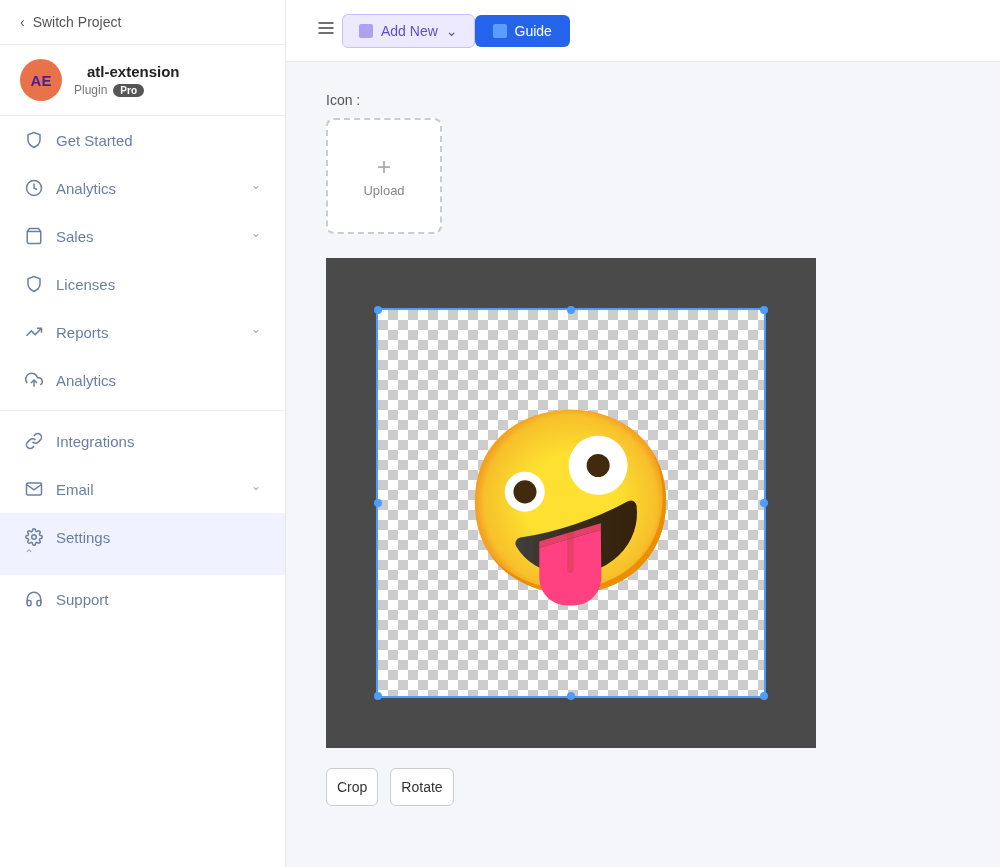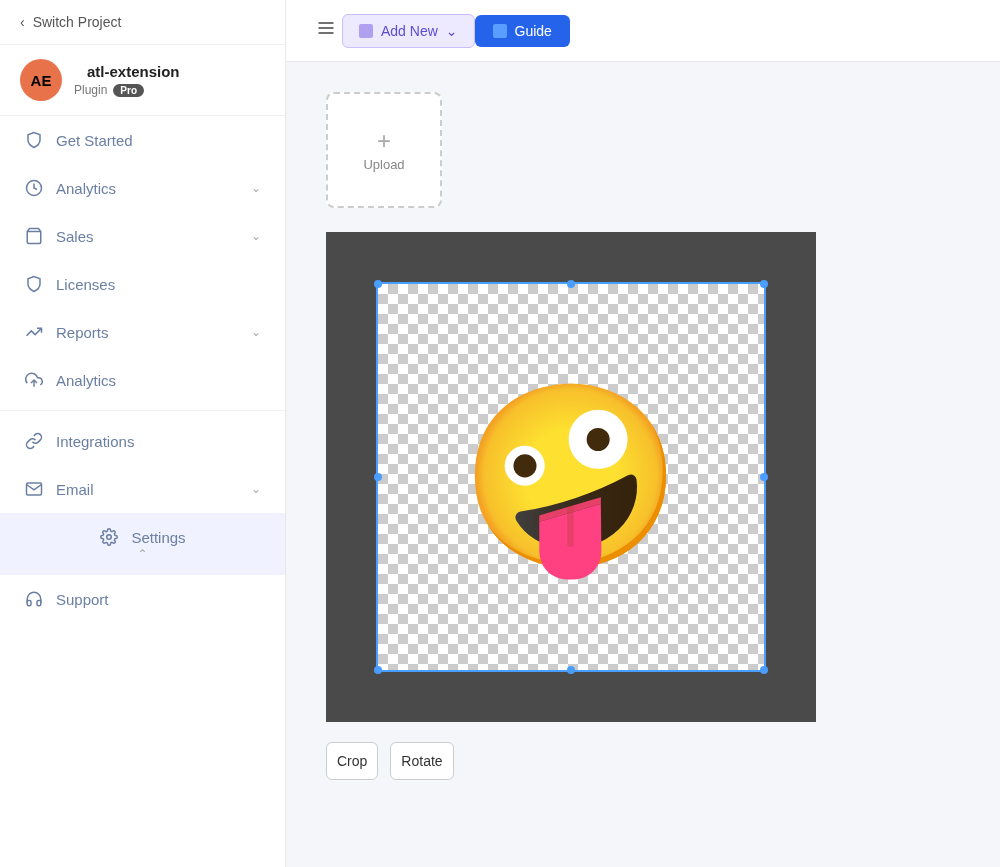--- a/index.html
+++ b/index.html
@@ -56,21 +56,21 @@
     }
 
     .avatar {
       width: 42px;
       height: 42px;
       background: #e8734a;
       border-radius: 50%;
       display: flex;
       align-items: center;
       justify-content: center;
-      color: #000000;
+      color: #4c1d95;
       font-weight: 700;
       font-size: 15px;
       flex-shrink: 0;
     }
 
     .project-details { display: flex; flex-direction: column; }
     .project-name { font-size: 15px; font-weight: 600; color: #222; margin-left: 13px; }
     .project-meta { display: flex; align-items: center; gap: 6px; margin-top: 3px; }
     .project-type { font-size: 12px; color: #777; }
     .pro-badge {
@@ -79,21 +79,20 @@
       font-size: 10px;
       padding: 1px 7px;
       border-radius: 10px;
       font-weight: 600;
     }
 
     .nav-section { flex: 1; }
 
     .nav-item {
       display: flex;
-      align-items: center;
       justify-content: space-between;
       padding: 14px 24px;
       cursor: pointer;
       color: #6b7fa3;
       font-size: 15px;
       font-weight: 500;
       transition: background 0.15s;
     }
     .nav-item.active { background: #f0f2ff; flex-direction: column; }
 
@@ -442,20 +441,21 @@
       <span>⌄</span>
     </button>
     <button class="guide-btn">
       <span style="width:14px;height:14px;background:#5a9fff;border-radius:2px;display:inline-block;"></span>
       <span>Guide</span>
     </button>
   </div>
 
   <div class="content-area">
 
+    <div class="icon-label">Icon :</div>
 
     <div class="upload-box">
       <span class="upload-plus">+</span>
       <span>Upload</span>
     </div>
 
     <div class="crop-area">
       <div class="crop-image-container">
         <div class="crop-emoji-bg">
           🤪

